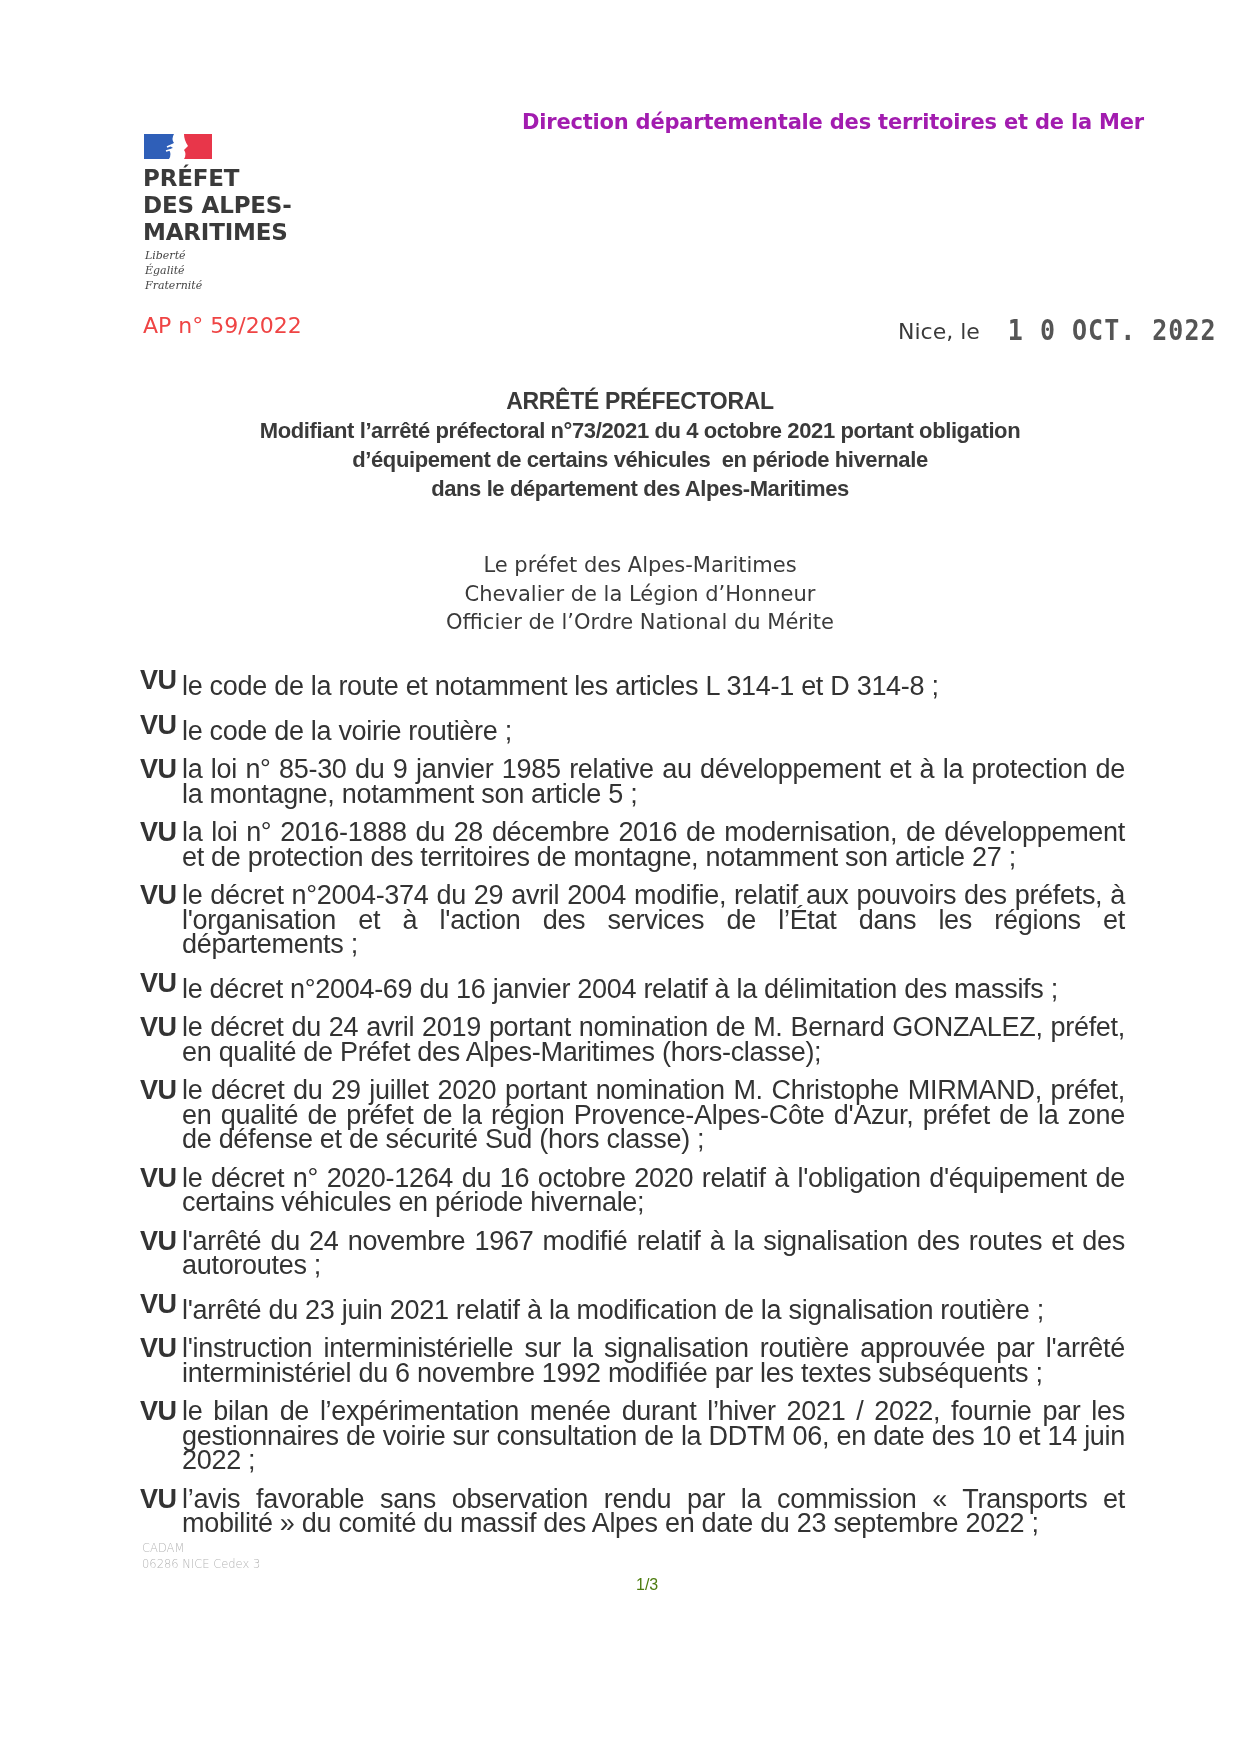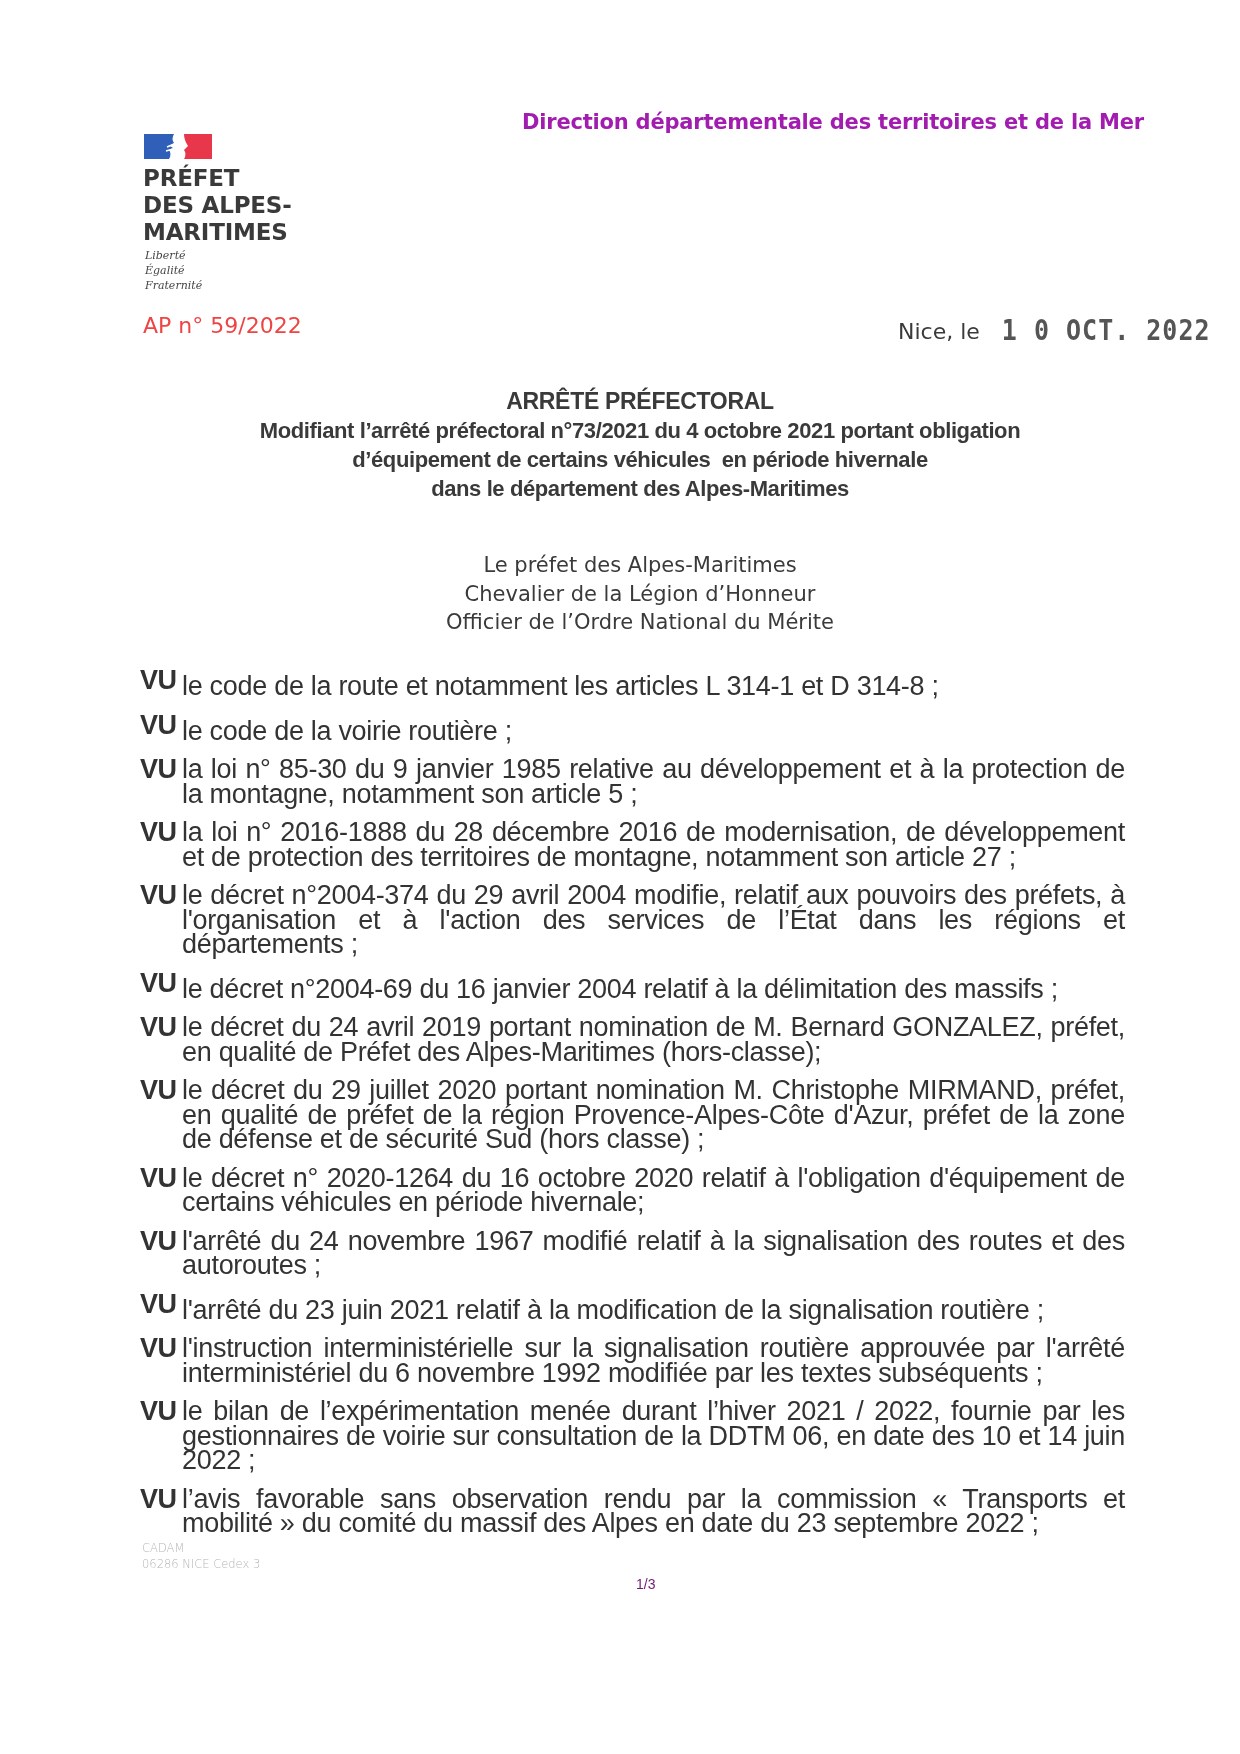--- a/index.html
+++ b/index.html
@@ -54,21 +54,21 @@
       font-size: 22px;
       color: #ef4444;
     }
     .date-line {
       left: 898px; top: 316px;
       font-size: 22px;
       color: #3a3a3a;
       white-space: nowrap;
       display: flex;
       align-items: baseline;
-      gap: 22px;
+      gap: 28px;
     }
     .date-stamp {
       font-family: "DejaVu Sans Mono", monospace;
       font-weight: bold;
       font-size: 25px;
       color: #555555;
       letter-spacing: 1px;
       transform: scaleY(1.15);
       display: inline-block;
     }
@@ -131,22 +131,22 @@
       left: 142px; top: 1540px;
       font-family: "DejaVu Sans", sans-serif;
       font-size: 11.5px;
       line-height: 16px;
       color: #b5b5b5;
       font-weight: 300;
     }
     .page-number {
       left: 636px; top: 1576px;
       font-family: "Liberation Sans", sans-serif;
-      font-size: 14px;
-      color: #701a75;
+      font-size: 16px;
+      color: #4d7c0f;
     }
   </style>
 </head>
 <body>
 
 <div class="abs direction">Direction départementale des territoires et de la Mer</div>
 
 <svg class="abs flag" viewBox="0 0 68 25">
   <path d="M0 0 H30 Q27 5 30 9 L26 12 L29 14 L25 16 Q28 20 25 25 H0 Z" fill="#2f5fb8"></path>
   <path d="M23 13 L30 10 M22 17 L29 15" stroke="#ffffff" stroke-width="1.5"></path>

